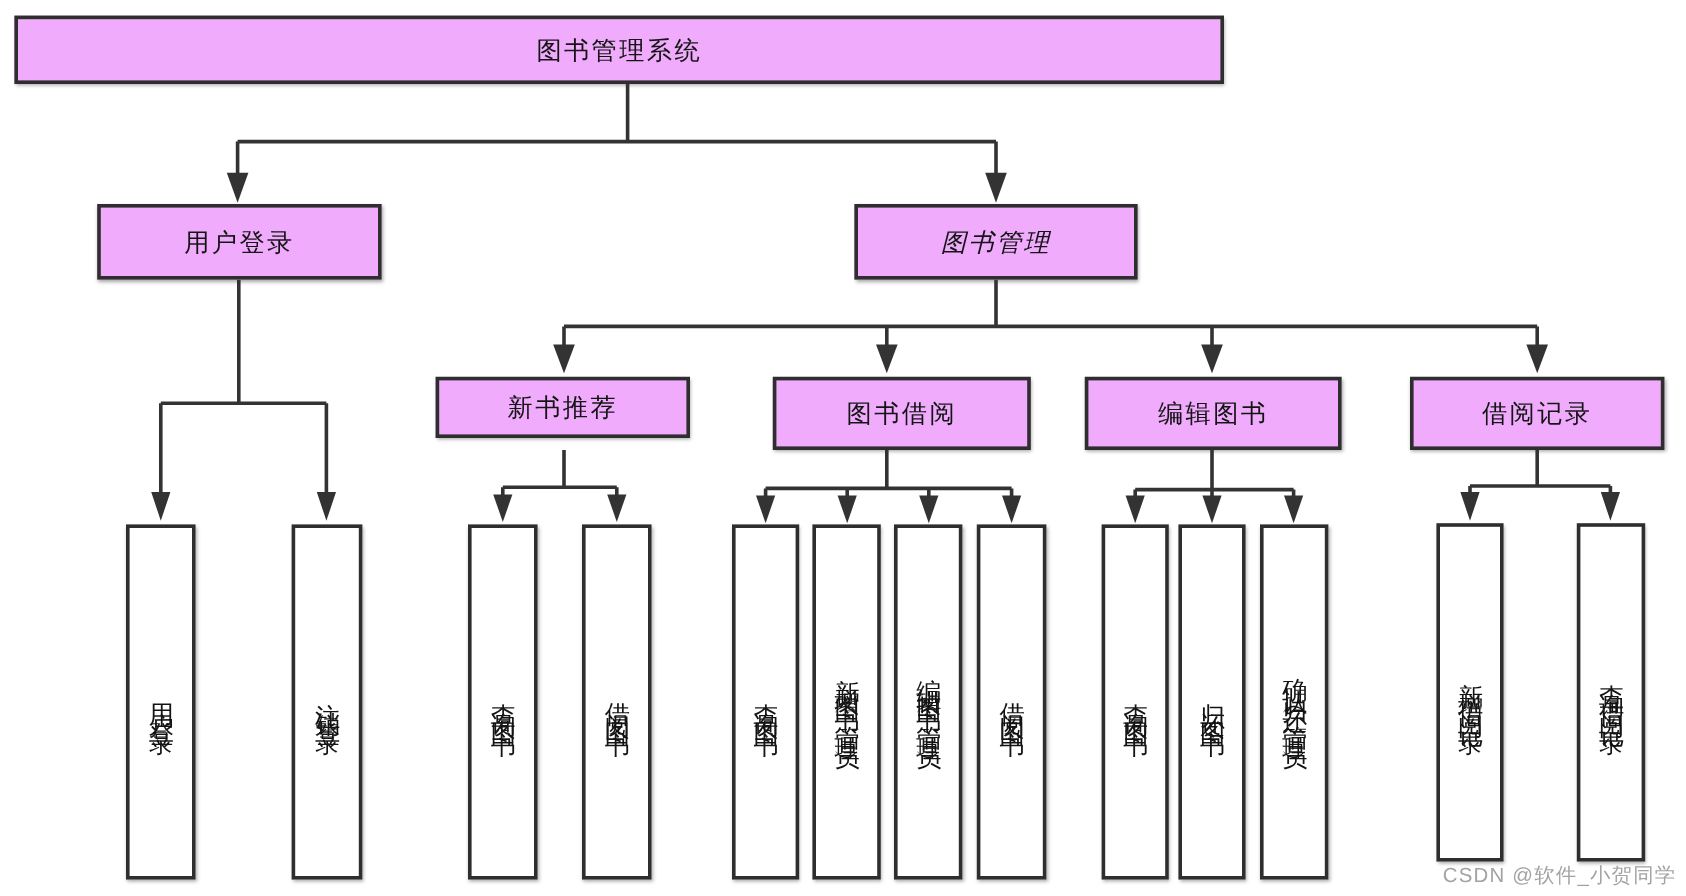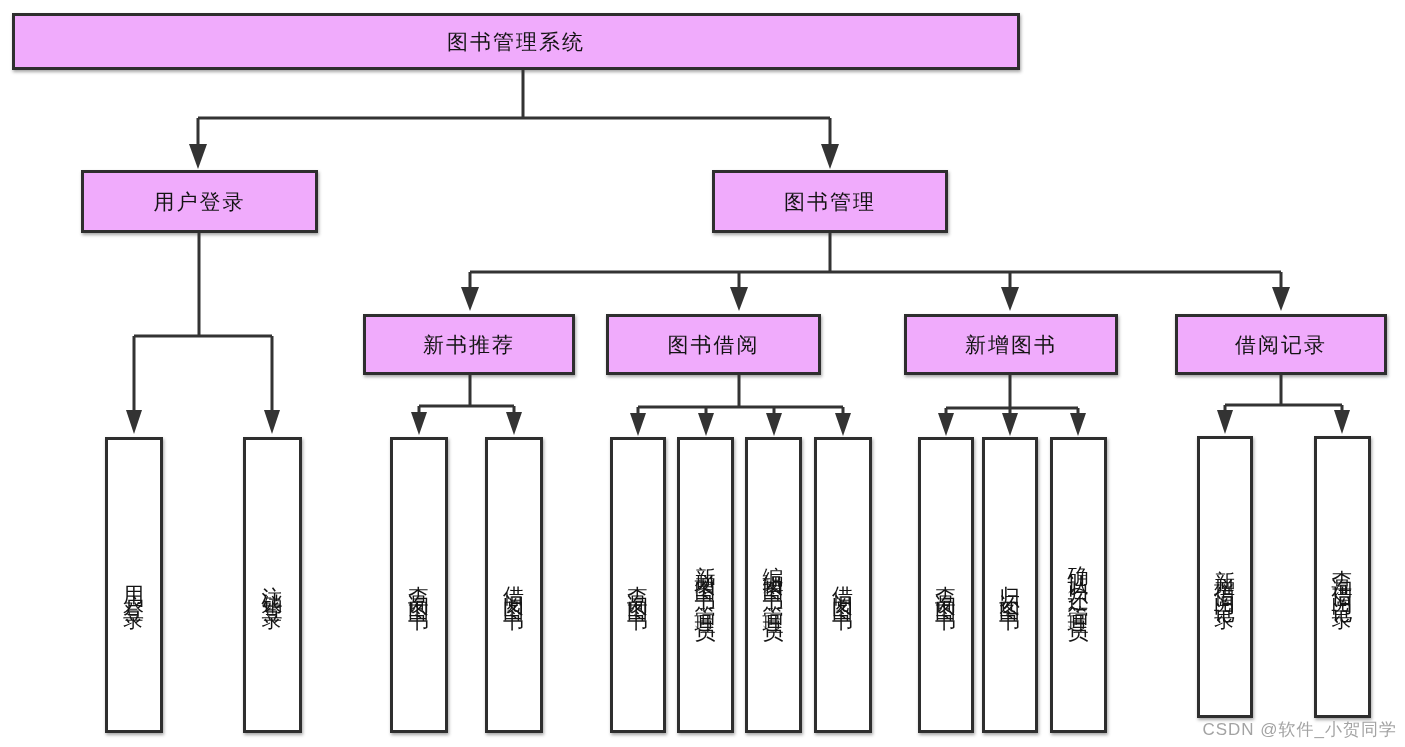--- a/index.html
+++ b/index.html
@@ -81,25 +81,25 @@
       <polygon points="1002,413 1018,413 1010,436"></polygon>
       <polygon points="1070,413 1086,413 1078,436"></polygon>
       <polygon points="1217,410 1233,410 1225,434"></polygon>
       <polygon points="1334,410 1350,410 1342,434"></polygon>
     </g>
   </svg>
 
   <div class="node" style="left:12px;top:13px;width:1008px;height:57px;">图书管理系统</div>
 
   <div class="node" style="left:81px;top:170px;width:237px;height:63px;">用户登录</div>
-  <div class="node" style="left:712px;top:170px;width:236px;height:63px;">图书管理</div>
+  <div class="node" style="left:712px;top:170px;width:236px;height:63px;font-style:italic;">图书管理</div>
 
-  <div class="node" style="left:363px;top:314px;width:212px;height:61px;">新书推荐</div>
-  <div class="node" style="left:606px;top:314px;width:215px;height:61px;">图书借阅</div>
-  <div class="node" style="left:904px;top:314px;width:214px;height:61px;">新增图书</div>
+  <div class="node" style="left:363px;top:314px;width:212px;height:51px;">新书推荐</div>
+  <div class="node" style="left:644px;top:314px;width:215px;height:61px;">图书借阅</div>
+  <div class="node" style="left:904px;top:314px;width:214px;height:61px;">编辑图书</div>
   <div class="node" style="left:1175px;top:314px;width:212px;height:61px;">借阅记录</div>
 
   <div class="leaf" style="left:105px;top:437px;width:58px;height:296px;">
     <span>用户登录</span>
   </div>
   <div class="leaf" style="left:243px;top:437px;width:59px;height:296px;">
     <span>注销登录</span>
   </div>
 
   <div class="leaf" style="left:390px;top:437px;width:58px;height:296px;">

